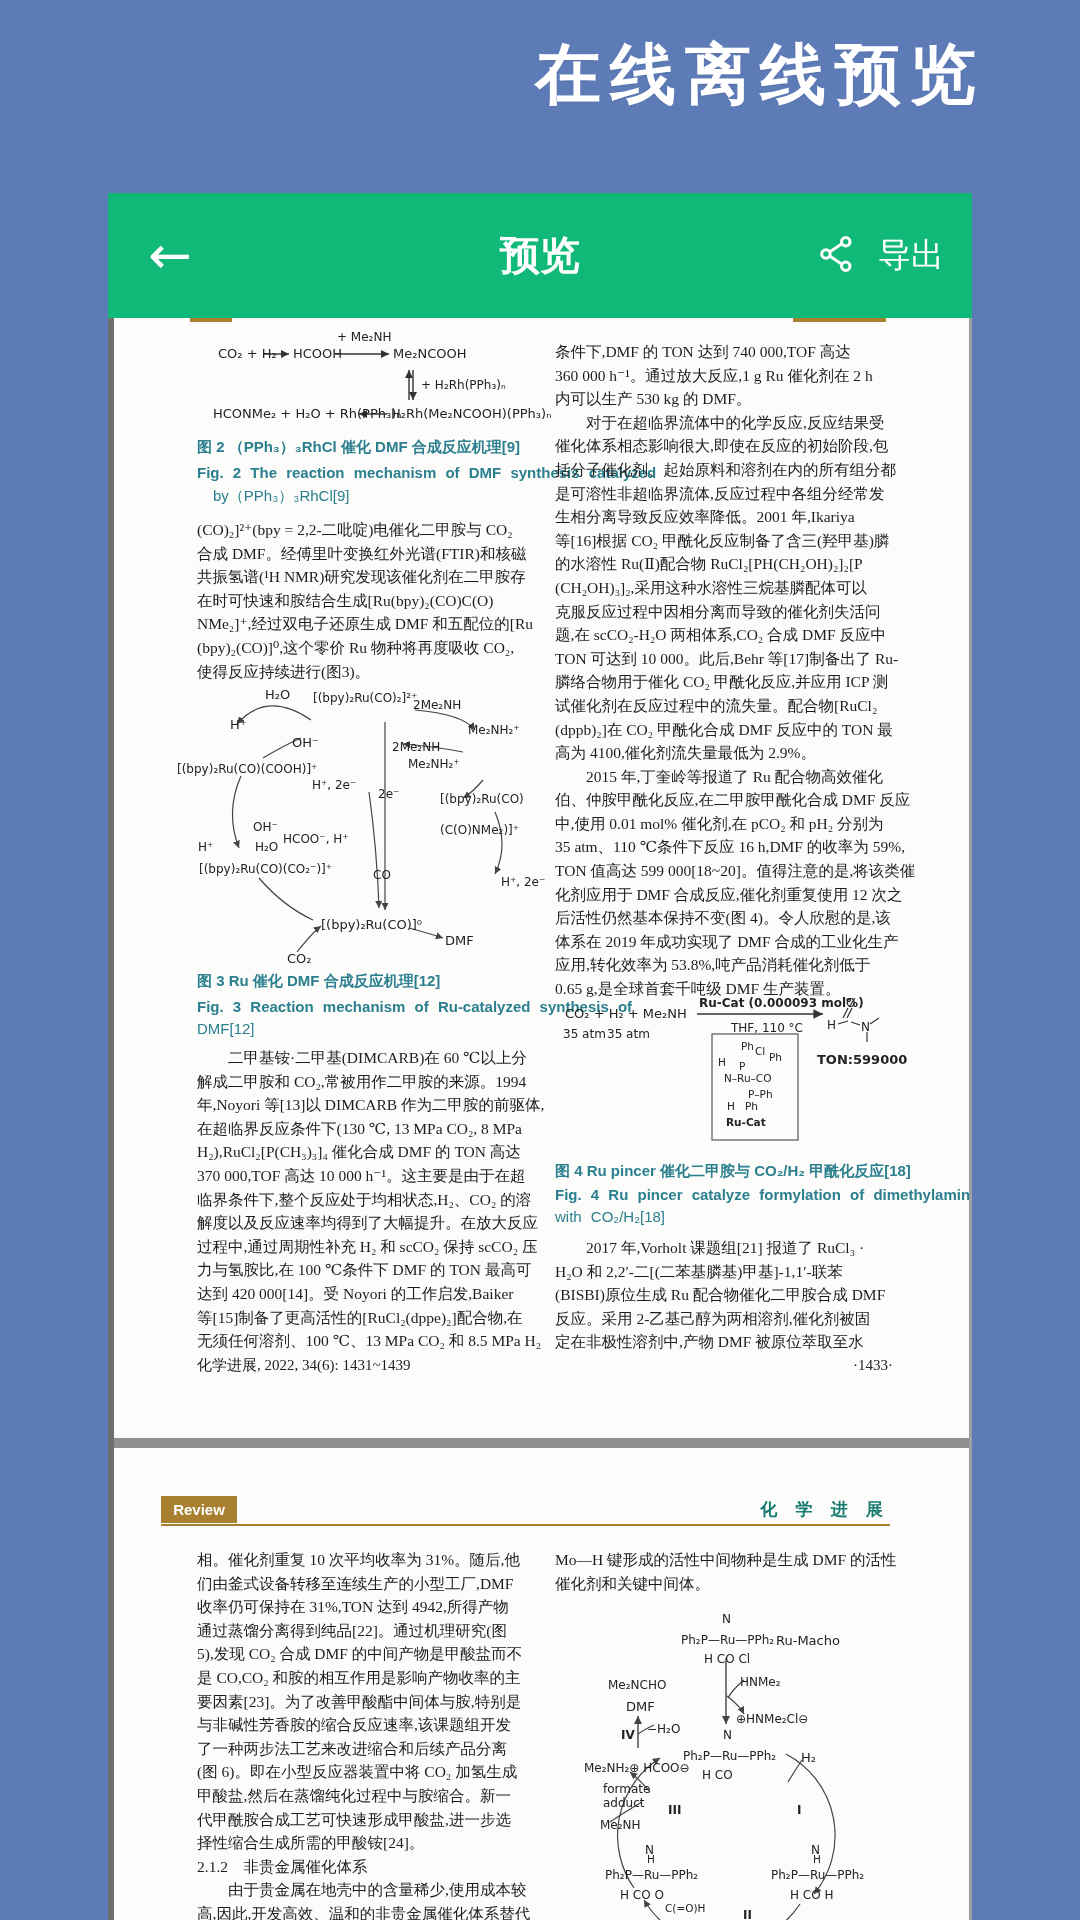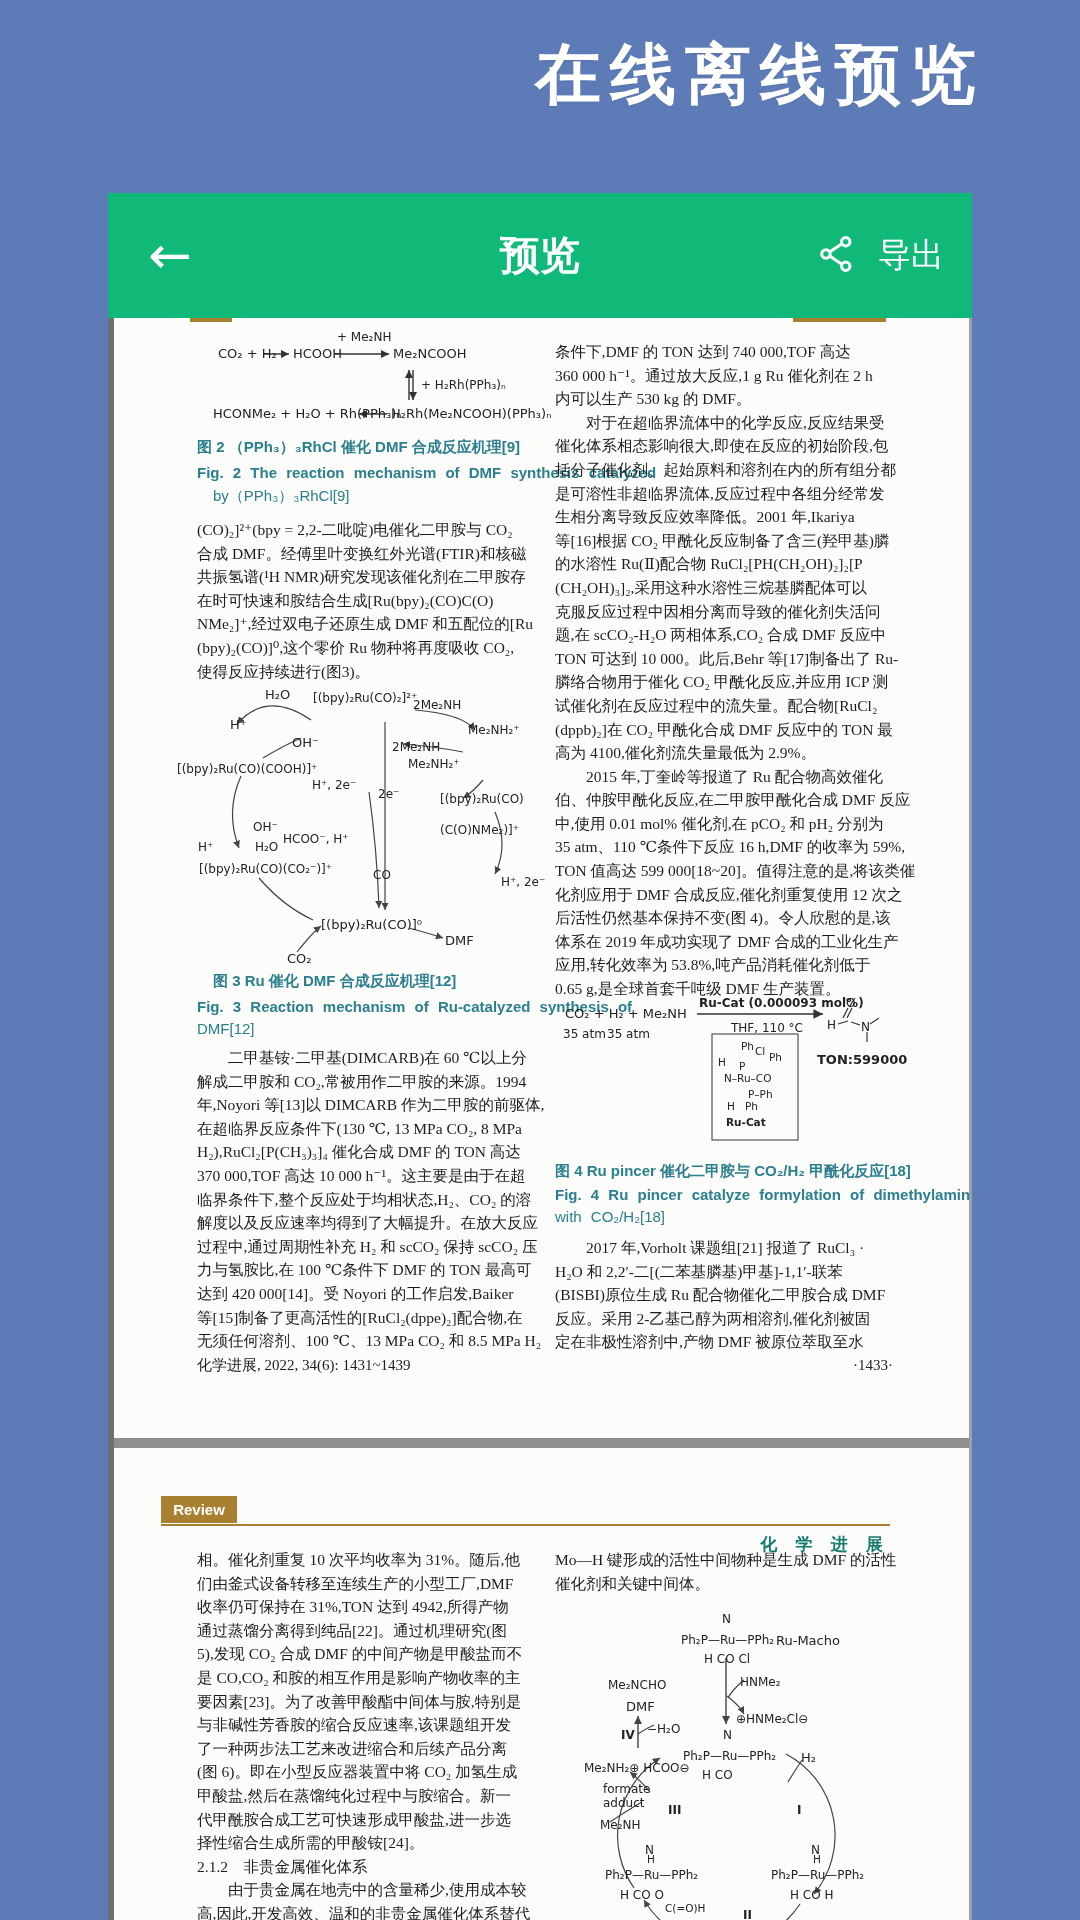--- a/index.html
+++ b/index.html
@@ -47,21 +47,21 @@
   .dlabel{position:absolute;font-family:"DejaVu Sans",sans-serif;font-size:13px;color:#222;white-space:nowrap;}
   .dlabel.s{font-size:12px;}
   .dlabel.xs{font-size:10.5px;}
   .dlabel.b{font-weight:bold;}
   
   .review-badge{position:absolute;left:53px;top:48px;width:76px;height:27px;background:var(--tan);
     color:#fff;font-size:15px;font-weight:bold;text-align:center;line-height:27px;
     font-family:"Liberation Sans",sans-serif;}
   .hrule{position:absolute;left:53px;top:76px;width:729px;height:2px;background:var(--tan);}
   .journal-name{position:absolute;right:82px;top:50px;color:var(--jteal);font-size:17px;font-weight:bold;
-    letter-spacing:7px;font-family:"Liberation Serif",serif;margin-top:35px;}
+    letter-spacing:7px;font-family:"Liberation Serif",serif;}
 </style>
 </head>
 <body>
 
 <div class="screen">
 
   <div class="banner">
     <span>在线离线预览</span>
   </div>
 
@@ -168,21 +168,21 @@
             <span class="dlabel s" style="left: 92px; top: 160px;">H₂O</span>
             <span class="dlabel s" style="left: 120px; top: 152px;">HCOO⁻, H⁺</span>
             <span class="dlabel s" style="left: 36px; top: 182px;">[(bpy)₂Ru(CO)(CO₂⁻)]⁺</span>
             <span class="dlabel s" style="left: 210px; top: 188px;">CO</span>
             <span class="dlabel s" style="left: 338px; top: 195px;">H⁺, 2e⁻</span>
             <span class="dlabel" style="left: 158px; top: 237px;">[(bpy)₂Ru(CO)]⁰</span>
             <span class="dlabel" style="left: 124px; top: 271px;">CO₂</span>
             <span class="dlabel" style="left: 282px; top: 253px;">DMF</span>
           </div>
 
-        <div class="cap b" style="left:89px;top:654px;margin-left:16px;">图 3  Ru 催化 DMF 合成反应机理[12]</div>
+        <div class="cap b" style="left:89px;top:654px;">图 3  Ru 催化 DMF 合成反应机理[12]</div>
         <div class="cap cap-en b" style="left:89px;top:680px;">Fig. 3  Reaction mechanism of Ru-catalyzed synthesis of</div>
         <div class="cap cap-en" style="left:89px;top:702px;">DMF[12]</div>
 
         <div class="col" style="left:89px;top:728px;">
             <div class="tline">　　二甲基铵·二甲基(DIMCARB)在 60 ℃以上分</div>
             <div class="tline">解成二甲胺和 CO₂,常被用作二甲胺的来源。1994</div>
             <div class="tline">年,Noyori 等[13]以 DIMCARB 作为二甲胺的前驱体,</div>
             <div class="tline">在超临界反应条件下(130 ℃, 13 MPa CO₂, 8 MPa</div>
             <div class="tline">H₂),RuCl₂[P(CH₃)₃]₄ 催化合成 DMF 的 TON 高达</div>
             <div class="tline">370 000,TOF 高达 10 000 h⁻¹。这主要是由于在超</div>

